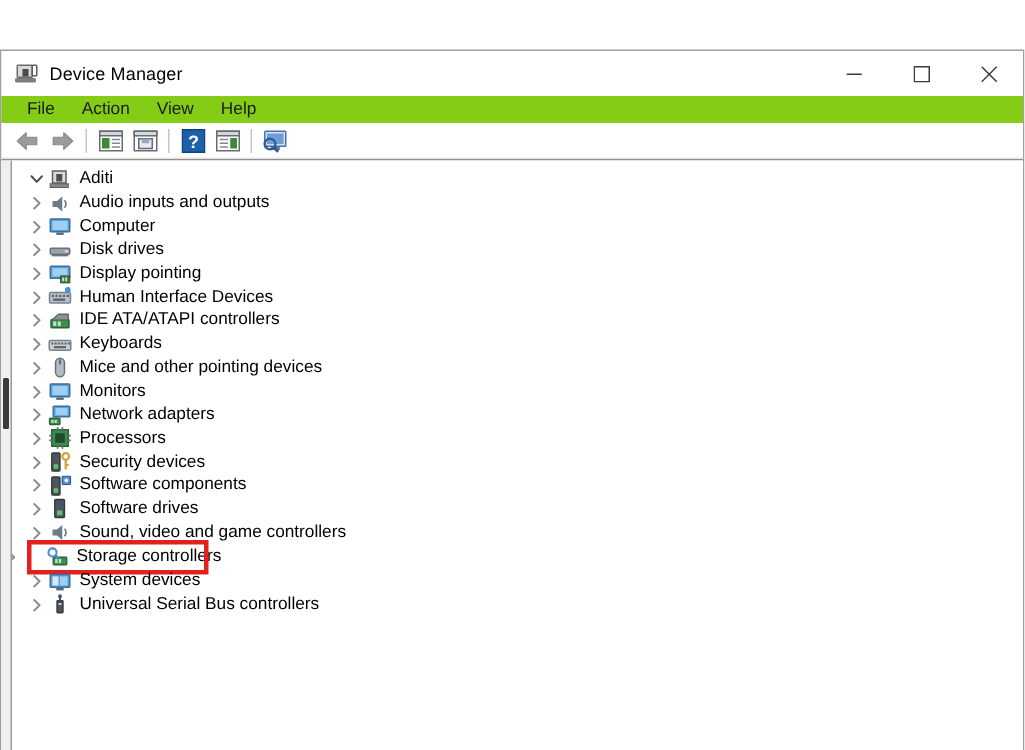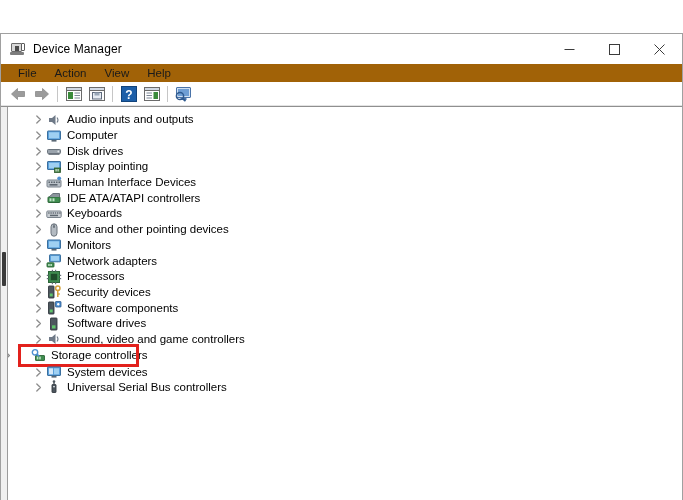--- a/index.html
+++ b/index.html
@@ -82,21 +82,21 @@
     background: transparent;
   }
   .win-btn svg { display: block; }
 
   
   #menubar {
     height: 18px;
     min-height: 18px;
     display: flex;
     align-items: center;
-    background: #a16207;
+    background: #84cc16;
     padding-left: 8px;
     user-select: none;
   }
   .menu-item {
     font-size: 11.5px;
     color: #1a1a1a;
     padding: 0 9px;
     line-height: 18px;
     white-space: nowrap;
   }
@@ -175,21 +175,21 @@
     flex: none;
     margin-right: 5px;
     position: relative;
   }
   .node .lbl {
     font-size: 11.5px;
     color: #000000;
     line-height: 15px;
   }
   .root { padding-left: 8px; }
-  .child { padding-left: 22px; }
+  .child { padding-left: 8px; }
 
   .node.highlighted {
     outline: 3px solid #e2211c;
     outline-offset: 0px;
     width: 115px;
     margin-left: 13px;
     padding-left: 9px;
     height: 17px;
   }
 
@@ -327,20 +327,35 @@
   </div>
 
   <div id="bodyarea">
 
     <div id="splitter">
       <div class="grip"></div>
     </div>
 
     <div id="treepane">
 
+      <div class="node root">
+        <div class="twisty">
+          <svg width="9" height="9" viewBox="0 0 9 9">
+              <path d="M1 2.5 L4.5 6.2 L8 2.5" fill="none" stroke="#4c4c4c" stroke-width="1.3" stroke-linecap="round" stroke-linejoin="round"></path>
+            </svg>
+        </div>
+        <div class="ico">
+          <svg width="16" height="16" viewBox="0 0 16 16">
+            <rect x="3" y="2" width="9" height="8" fill="#d9d9d9" stroke="#5e5e5e" stroke-width="1"></rect>
+            <rect x="5.5" y="4" width="4" height="5" fill="#4d4d4d"></rect>
+            <rect x="1.5" y="10.5" width="12" height="2.5" fill="#8a8a8a" stroke="#5e5e5e" stroke-width="0.7"></rect>
+          </svg>
+        </div>
+        <div class="lbl">Aditi</div>
+      </div>
 
       <div class="node child">
         <div class="twisty">
           <svg width="9" height="9" viewBox="0 0 9 9">
               <path d="M2.8 1 L6.4 4.5 L2.8 8" fill="none" stroke="#8c8c8c" stroke-width="1.3" stroke-linecap="round" stroke-linejoin="round"></path>
             </svg>
         </div>
         <div class="ico">
           <svg width="16" height="16" viewBox="0 0 16 16">
             <path d="M3 6 L6 6 L9.5 3 L9.5 13 L6 10 L3 10 Z" fill="#6f7a88"></path>

